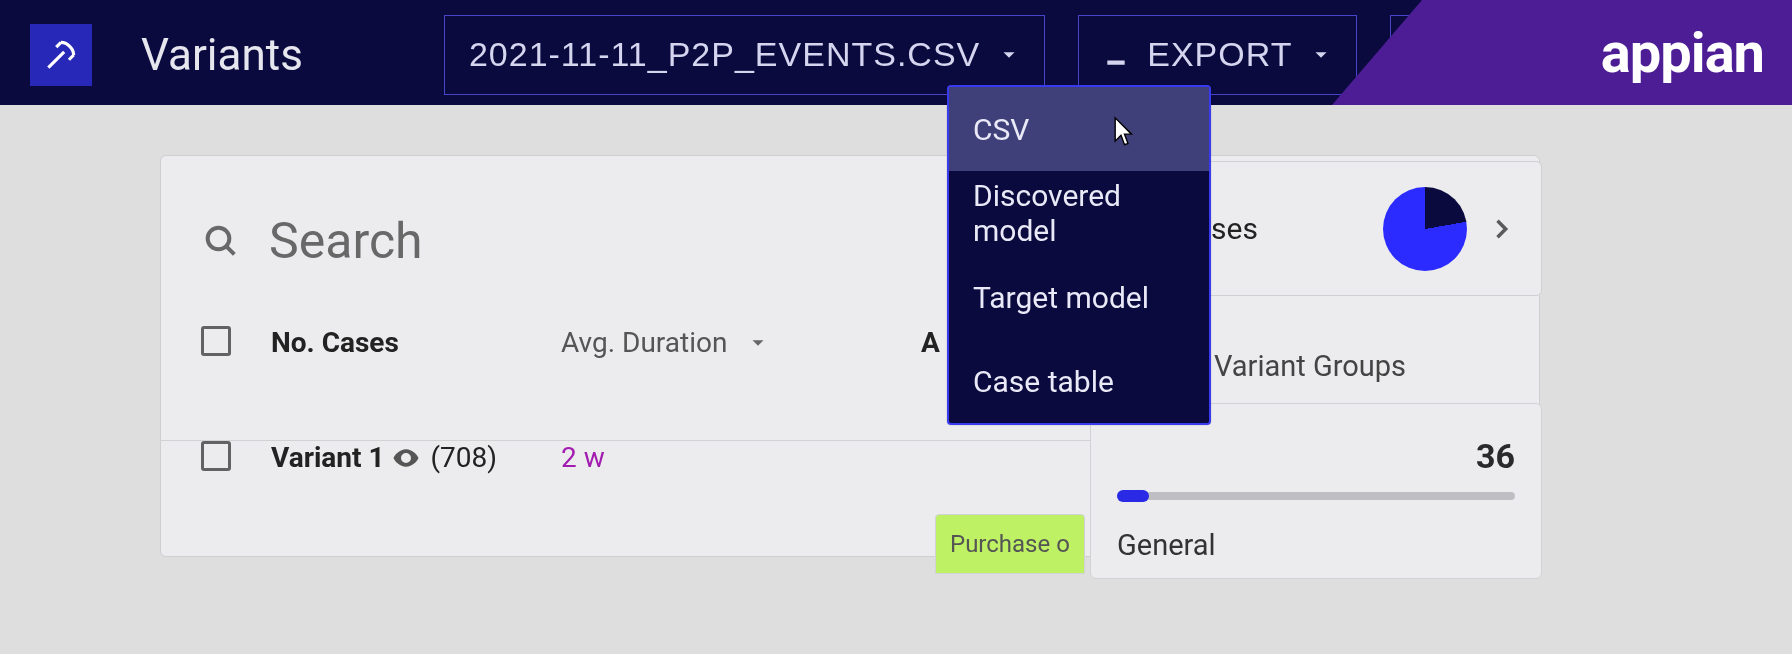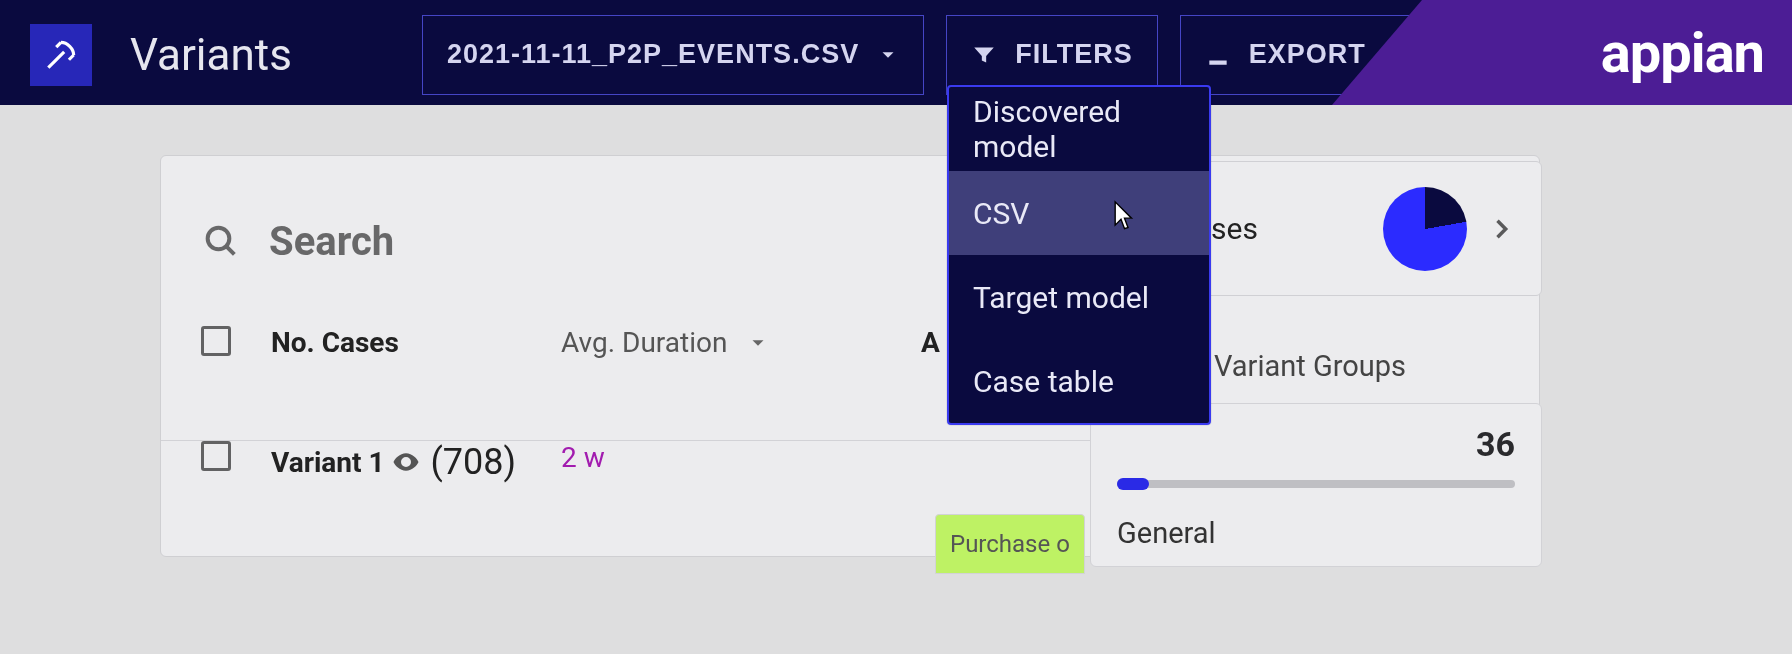--- a/index.html
+++ b/index.html
@@ -5,20 +5,21 @@
   * { box-sizing: border-box; margin: 0; padding: 0; }
   html, body { width: 1792px; height: 654px; font-family: -apple-system, BlinkMacSystemFont, "Segoe UI", Roboto, Arial, sans-serif; overflow: hidden; background: #dededf; }
   
   .header {
     height: 105px;
     background: #0a0a3f;
     display: flex;
     align-items: center;
     padding: 4px 0 0 30px;
     position: relative;
+    gap: 11px;
   }
   .header-icon-box {
     width: 62px; height: 62px;
     background: #2727b8;
     display: flex; align-items: center; justify-content: center;
     margin-right: 38px;
   }
   .header-icon-box svg { width: 38px; height: 38px; }
   .page-title {
     color: #e6e6ef;
@@ -28,22 +29,22 @@
   }
   .hbtn {
     height: 80px;
     border: 1.5px solid #4545c5;
     background: transparent;
     color: #d5d5f0;
     display: flex;
     align-items: center;
     justify-content: center;
     padding: 0 24px;
-    font-size: 27px;
-    font-weight: 700;
+    font-size: 34px;
+    font-weight: 400;
     letter-spacing: 1px;
     margin-right: 22px;
     cursor: pointer;
     white-space: nowrap;
   }
   .hbtn svg { flex-shrink: 0; }
   .hbtn .gap-l { margin-right: 18px; }
   .hbtn .gap-r { margin-left: 18px; }
   .hbtn.icon-only { width: 62px; padding: 0; }
   .brand-corner {
@@ -77,21 +78,21 @@
     border: 1px solid #cfcfd2;
     border-radius: 6px;
   }
   .search-row {
     display: flex;
     align-items: center;
     height: 170px;
     padding: 0 40px;
   }
   .search-icon { color: #686869; margin-right: 28px; }
-  .search-text { color: #686869; font-size: 40px; font-weight: 700; }
+  .search-text { color: #686869; font-size: 50px; font-weight: 400; }
   .cols-row {
     display: flex;
     align-items: flex-start;
     height: 115px;
     padding: 0 40px;
     border-bottom: 1px solid #d2d2d6;
   }
   .checkbox {
     width: 30px; height: 30px;
     border: 3px solid #626263;
@@ -103,21 +104,21 @@
   .col2 .dd-icon { margin-left: 20px; color: #666; }
   .col3 { font-size: 28px; color: #222; font-weight: 700; }
   .data-row {
     display: flex;
     align-items: flex-start;
     height: 115px;
     padding: 0 40px;
   }
   .row-name { font-size: 28px; font-weight: 700; color: #222; display: inline-flex; align-items: center; }
   .eye-icon { margin: 0 6px 0 6px; color: #555; }
-  .row-count { font-size: 36px; font-weight: 400; color: #222; margin-left: 4px; }
+  .row-count { font-size: 28px; font-weight: 400; color: #222; margin-left: 4px; }
   .row-dur { font-size: 28px; color: #a21caf; }
 
   .side-card {
     position: absolute;
     left: 1090px;
     top: 56px;
     width: 452px;
     height: 135px;
     background: #ececee;
     border: 1px solid #d0d0d4;
@@ -145,21 +146,21 @@
     color: #444;
   }
   .vg-card {
     position: absolute;
     left: 1090px;
     top: 298px;
     width: 452px;
     background: #ececee;
     border: 1px solid #d2d2d6;
     border-radius: 6px;
-    padding: 20px 26px 16px 26px;
+    padding: 32px 26px 16px 26px;
   }
   .vg-num { text-align: right; font-size: 34px; font-weight: 700; color: #2a2a2d; }
   .vg-bar {
     height: 8px;
     background: #bfbfc3;
     border-radius: 4px;
     margin: 16px 0 28px 0;
     position: relative;
   }
   .vg-bar::before {
@@ -234,26 +235,20 @@
   </div>
   <div class="page-title">Variants</div>
 
   <button class="hbtn">
     <span>2021-11-11_P2P_EVENTS.CSV</span>
     <svg class="gap-r" width="22" height="22" viewBox="0 0 24 24" fill="#d5d5f0">
         <path d="M6 9l6 6 6-6z"></path>
       </svg>
   </button>
 
-  <button class="hbtn">
-    <svg class="gap-l" width="26" height="26" viewBox="0 0 24 24" fill="#d5d5f0">
-        <path d="M3 5h18l-7 8v6l-4-2v-4z"></path>
-      </svg>
-    <span>FILTERS</span>
-  </button>
 
   <button class="hbtn">
     <svg class="gap-l" width="26" height="26" viewBox="0 0 24 24" fill="#d5d5f0">
         <path d="M12 3v10m0 0l-4-4m4 4l4-4M4 17h16v4H4z"></path>
       </svg>
     <span>EXPORT</span>
     <svg class="gap-r" width="22" height="22" viewBox="0 0 24 24" fill="#d5d5f0">
         <path d="M6 9l6 6 6-6z"></path>
       </svg>
   </button>
@@ -325,30 +320,30 @@
     <div class="vg-num">36</div>
     <div class="vg-bar"></div>
     <div class="vg-labels">
       <span>General</span>
     </div>
   </div>
 
   <div class="purchase-chip">Purchase o</div>
 
   <div class="export-menu">
-    <div class="export-item">
-        <span>Discovered model</span>
-      </div>
     <div class="export-item hover">
       <span>CSV</span>
       <svg class="cursor-icon" viewBox="0 0 24 30">
         <path d="M7 2 L7 22 L12 17 L15 25 L18 24 L15 16 L21 16 Z" fill="#fff" stroke="#000" stroke-width="1.2"></path>
       </svg>
     </div>
     <div class="export-item">
+        <span>Discovered model</span>
+      </div>
+    <div class="export-item">
         <span>Target model</span>
       </div>
     <div class="export-item">
         <span>Case table</span>
       </div>
   </div>
 
 </div>
 
 </body></html>

